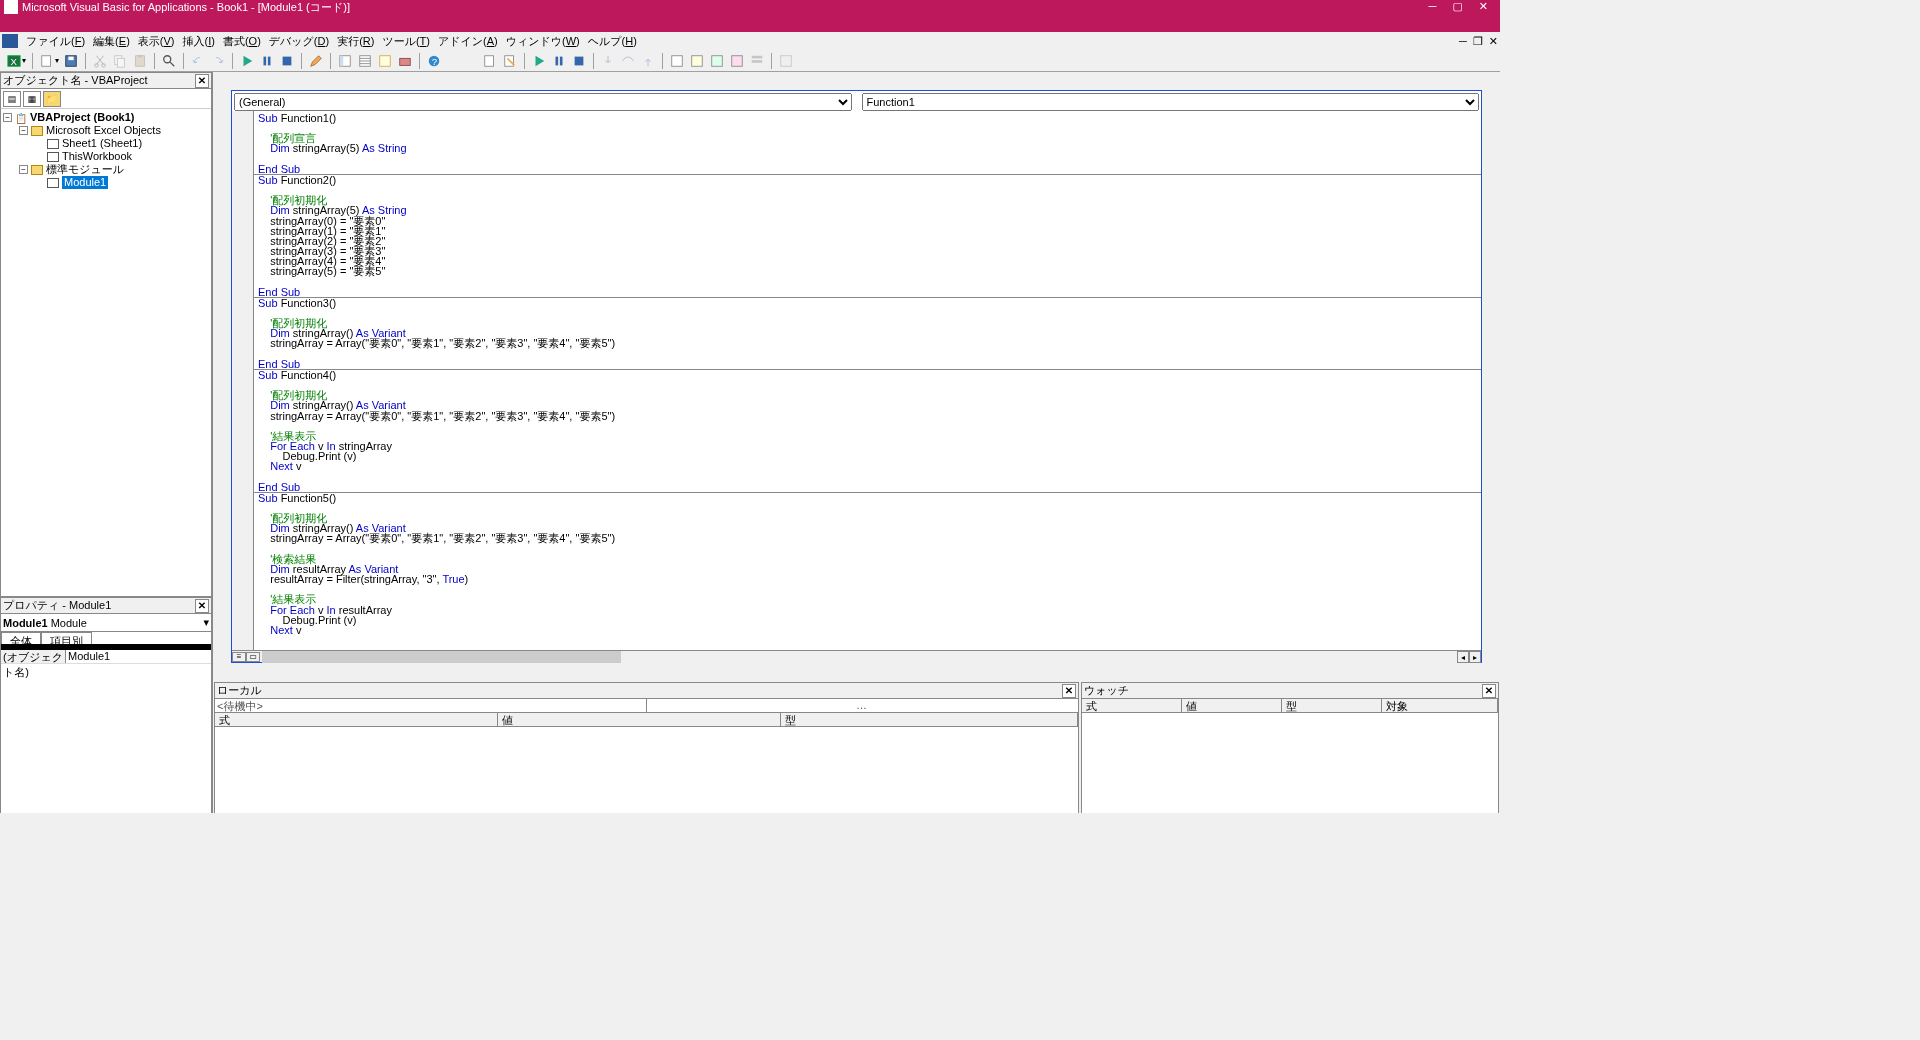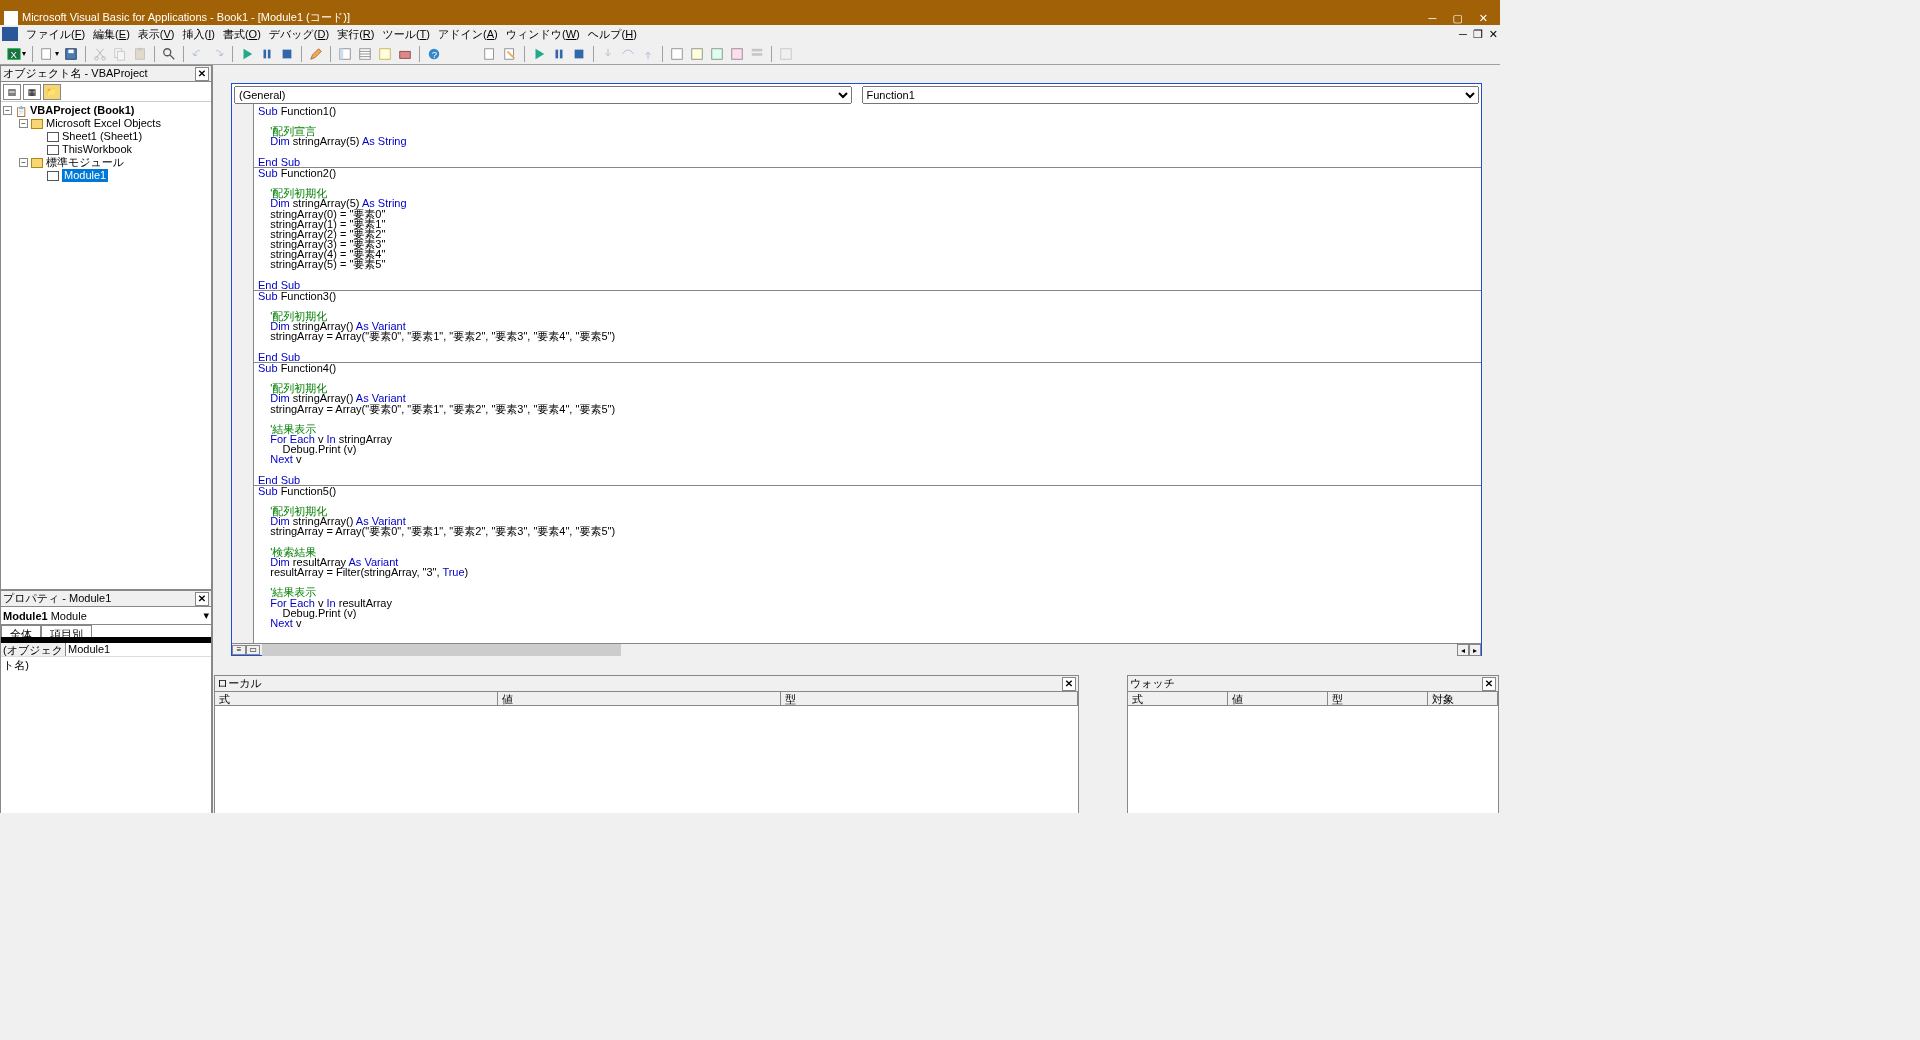--- a/index.html
+++ b/index.html
@@ -1,18 +1,18 @@
 <!DOCTYPE html>
 <html><head>
 <meta charset="utf-8">
 <style>
 * { margin: 0; padding: 0; box-sizing: border-box; font-family: "MS Gothic", "Yu Gothic", sans-serif; font-size: 11px; }
 body { background: #f0f0f0; overflow: hidden; width: 1500px; height: 813px; }
 
-.titlebar { background: #a16207; color: white; height: 25px; display: flex; align-items: flex-end; padding: 0 4px; }
+.titlebar { background: #be185d; color: white; height: 32px; display: flex; align-items: flex-start; padding: 0 4px; }
 .titlebar .icon { width: 14px; height: 14px; margin-right: 4px; background: #fff; display: inline-block; }
 .titlebar .title { flex: 1; }
 .titlebar .win-controls { display: flex; gap: 16px; padding-right: 8px; }
 .titlebar .win-controls span { cursor: pointer; }
 
 .menubar { background: #f0f0f0; height: 18px; display: flex; align-items: center; padding: 0 2px; position: relative; }
 .menubar .menu-icon { width: 16px; height: 14px; margin-right: 4px; background: #2a579a; }
 .menubar .menu-item { padding: 0 4px; cursor: pointer; }
 .menubar .u { text-decoration: underline; }
 .menubar .mdi-controls { position: absolute; right: 2px; display: flex; gap: 6px; font-size: 10px; }
@@ -67,21 +67,21 @@
 .code-text { flex: 1; overflow: auto; font-family: "MS Gothic", monospace; font-size: 11px; line-height: 10.15px; padding: 2px 4px; white-space: pre; }
 .kw { color: #0000c8; }
 .cm { color: #008000; }
 .hr { border-top: 1px solid #888; margin: 0 -4px; }
 .code-footer { height: 12px; background: #f0f0f0; border-top: 1px solid #888; display: flex; align-items: center; }
 .code-footer .view-btn { width: 14px; height: 10px; border: 1px solid #888; display: inline-flex; align-items: center; justify-content: center; font-size: 8px; cursor: pointer; }
 .code-footer .hscroll { flex: 1; height: 12px; background: #f0f0f0; margin-left: 2px; position: relative; }
 .code-footer .hscroll::before { content: ""; position: absolute; left: 0; width: 30%; height: 100%; background: #ccc; }
 .code-footer .arrows span { width: 12px; height: 12px; border: 1px solid #888; display: inline-flex; align-items: center; justify-content: center; font-size: 8px; }
 
-.bottom-panels { flex: 1; display: flex; gap: 46px; }
+.bottom-panels { flex: 1; display: flex; }
 .locals-panel { flex: 0 0 865px; display: flex; flex-direction: column; border: 1px solid #888; margin: 1px; background: #fff; }
 .watch-panel { flex: 1; display: flex; flex-direction: column; border: 1px solid #888; margin: 1px; background: #fff; }
 .local-ready { height: 14px; border-bottom: 1px solid #888; padding: 0 2px; display: flex; font-size: 11px; }
 .local-ready span { flex: 1; color: #555; }
 .local-ready .btn { width: 16px; border-left: 1px solid #888; text-align: center; cursor: pointer; }
 
 .grid-header { display: flex; height: 14px; background: #f0f0f0; border-bottom: 1px solid #888; font-size: 11px; }
 .grid-header .col { padding: 0 4px; border-right: 1px solid #888; }
 .grid-body { flex: 1; overflow: auto; }
 
@@ -407,20 +407,24 @@
       </div>
     </div>
 
     <div class="bottom-panels">
 
       <div class="locals-panel">
         <div class="panel-header">
           <span class="title">ローカル</span>
           <span class="close">✕</span>
         </div>
+        <div class="local-ready">
+          <span>&lt;待機中&gt;</span>
+          <span class="btn">…</span>
+        </div>
         <div class="grid-header">
           <div class="col" style="flex:0 0 283px">式</div>
           <div class="col" style="flex:0 0 283px">値</div>
           <div class="col" style="flex:1">型</div>
         </div>
         <div class="grid-body"></div>
       </div>
 
       <div class="watch-panel">
         <div class="panel-header">

